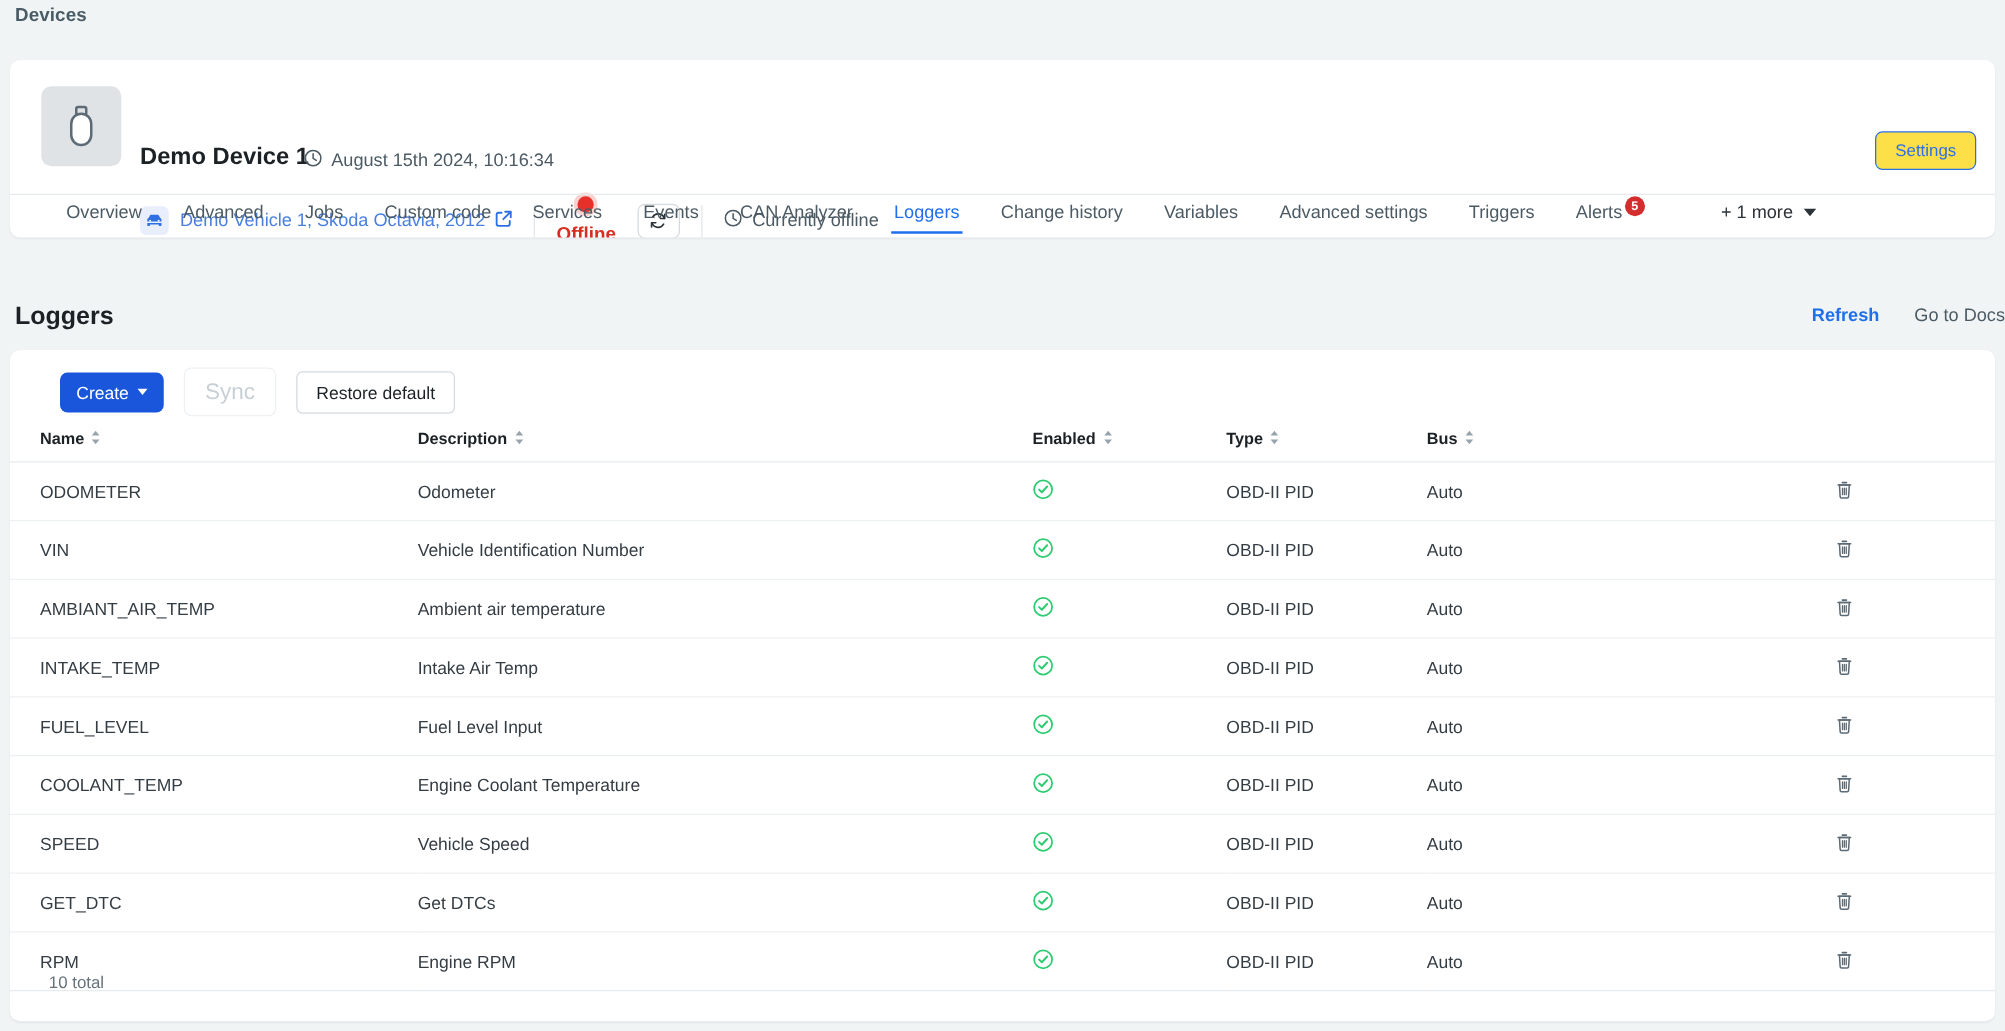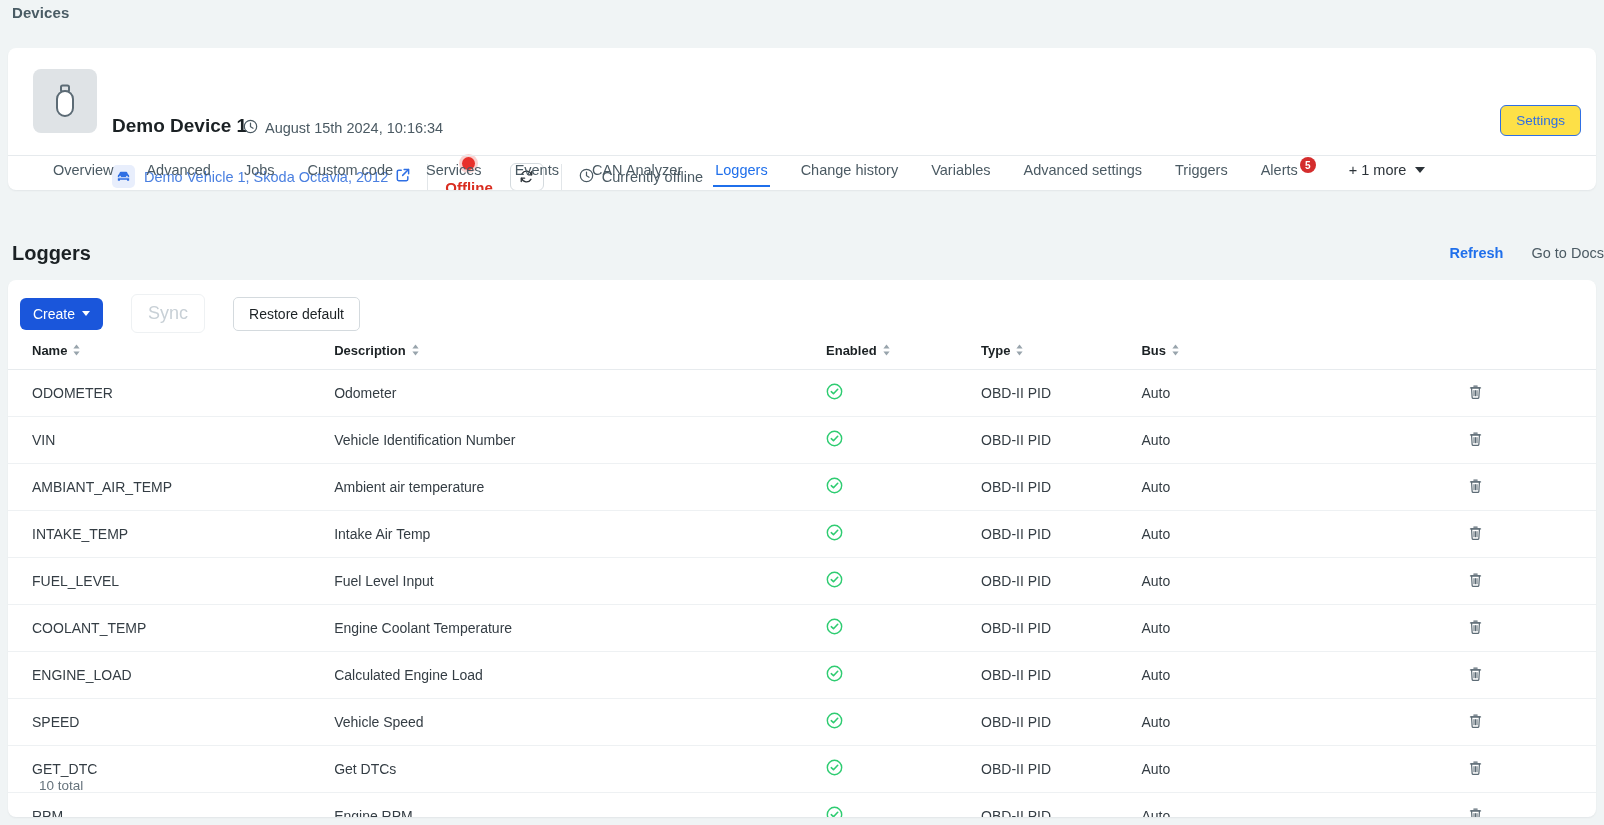--- a/index.html
+++ b/index.html
@@ -95,21 +95,21 @@
   }
   .tab.badged { display: flex; align-items: flex-start; }
   .badge {
     background: #d42d2d; color: #fff; font-size: 10px; font-weight: 700;
     min-width: 16px; height: 16px; border-radius: 8px;
     display: inline-flex; align-items: center; justify-content: center;
     margin-left: 2px; margin-top: -5px; padding: 0 4px;
   }
   .more-tab {
     font-size: 14.5px; color: #2b3238; display: flex; align-items: center;
-    gap: 9px; padding: 6px 0 9px; cursor: pointer;
+    gap: 9px; padding: 6px 0 9px; margin-left: 28px; cursor: pointer;
   }
   .caret-d {
     width: 0; height: 0; border-left: 5.5px solid transparent;
     border-right: 5.5px solid transparent; border-top: 6px solid #2b3238;
   }
 
   
   .sec-title {
     position: absolute; left: 12px; top: 242px;
     font-size: 20px; font-weight: 700; color: #1b2124;
@@ -123,22 +123,22 @@
   .link-docs { color: #4b5a63; cursor: pointer; white-space: nowrap; }
 
   
   .table-card {
     position: absolute; left: 8px; top: 280px; width: 1588px; height: 537px;
     background: #fff; border-radius: 8px;
     box-shadow: 0 1px 2px rgba(16,24,40,.06);
     overflow: hidden;
   }
   .toolbar {
-    position: absolute; left: 12px; top: 14px;
-    display: flex; align-items: center; gap: 28px;
+    position: absolute; left: 40px; top: 14px;
+    display: flex; align-items: center; gap: 16px;
   }
   .btn-create {
     background: #1a56db; color: #fff; border: none; border-radius: 6px;
     padding: 8px 13px; font-size: 14px; font-family: inherit; cursor: pointer;
     display: flex; align-items: center; gap: 7px;
   }
   .btn-create .caret {
     width: 0; height: 0; border-left: 4.5px solid transparent;
     border-right: 4.5px solid transparent; border-top: 5.5px solid #fff;
   }
@@ -410,36 +410,20 @@
           <td class="c-type">OBD-II PID</td>
           <td class="c-bus">Auto</td>
           <td class="c-act"><span class="trash"><svg width="15" height="16" viewBox="0 0 16 17">
                 <path d="M2.6 4.2h10.8" stroke="#5c6b75" stroke-width="1.3" stroke-linecap="round" fill="none"></path>
                 <path d="M6.2 2.2h3.6" stroke="#5c6b75" stroke-width="1.3" stroke-linecap="round" fill="none"></path>
                 <path d="M3.8 4.2h8.4l-.6 10a1.2 1.2 0 0 1-1.2 1.1H5.6a1.2 1.2 0 0 1-1.2-1.1z" fill="none" stroke="#5c6b75" stroke-width="1.3"></path>
                 <path d="M6.4 7v5.5M8 7v5.5M9.6 7v5.5" stroke="#5c6b75" stroke-width="1.1" stroke-linecap="round" fill="none"></path>
               </svg></span></td>
         </tr>
         <tr class="row">
-          <td class="c-name">ENGINE_LOAD</td>
-          <td class="c-desc">Calculated Engine Load</td>
-          <td class="c-en"><span><svg width="17" height="17" viewBox="0 0 18 18">
-                <circle cx="9" cy="9" r="7.6" fill="none" stroke="#2ecc71" stroke-width="1.5"></circle>
-                <path d="M5.6 9.2 7.9 11.4 12.4 6.6" fill="none" stroke="#2ecc71" stroke-width="1.7" stroke-linecap="round" stroke-linejoin="round"></path>
-              </svg></span></td>
-          <td class="c-type">OBD-II PID</td>
-          <td class="c-bus">Auto</td>
-          <td class="c-act"><span class="trash"><svg width="15" height="16" viewBox="0 0 16 17">
-                <path d="M2.6 4.2h10.8" stroke="#5c6b75" stroke-width="1.3" stroke-linecap="round" fill="none"></path>
-                <path d="M6.2 2.2h3.6" stroke="#5c6b75" stroke-width="1.3" stroke-linecap="round" fill="none"></path>
-                <path d="M3.8 4.2h8.4l-.6 10a1.2 1.2 0 0 1-1.2 1.1H5.6a1.2 1.2 0 0 1-1.2-1.1z" fill="none" stroke="#5c6b75" stroke-width="1.3"></path>
-                <path d="M6.4 7v5.5M8 7v5.5M9.6 7v5.5" stroke="#5c6b75" stroke-width="1.1" stroke-linecap="round" fill="none"></path>
-              </svg></span></td>
-        </tr>
-        <tr class="row">
           <td class="c-name">SPEED</td>
           <td class="c-desc">Vehicle Speed</td>
           <td class="c-en"><span><svg width="17" height="17" viewBox="0 0 18 18">
                 <circle cx="9" cy="9" r="7.6" fill="none" stroke="#2ecc71" stroke-width="1.5"></circle>
                 <path d="M5.6 9.2 7.9 11.4 12.4 6.6" fill="none" stroke="#2ecc71" stroke-width="1.7" stroke-linecap="round" stroke-linejoin="round"></path>
               </svg></span></td>
           <td class="c-type">OBD-II PID</td>
           <td class="c-bus">Auto</td>
           <td class="c-act"><span class="trash"><svg width="15" height="16" viewBox="0 0 16 17">
                 <path d="M2.6 4.2h10.8" stroke="#5c6b75" stroke-width="1.3" stroke-linecap="round" fill="none"></path>

